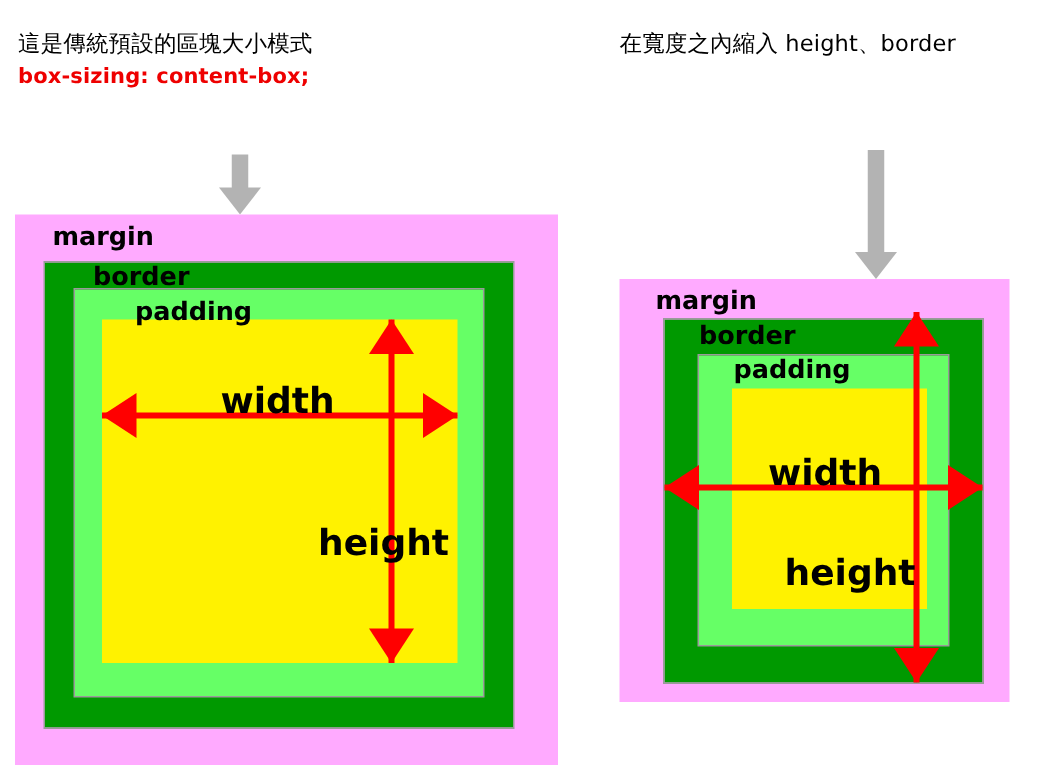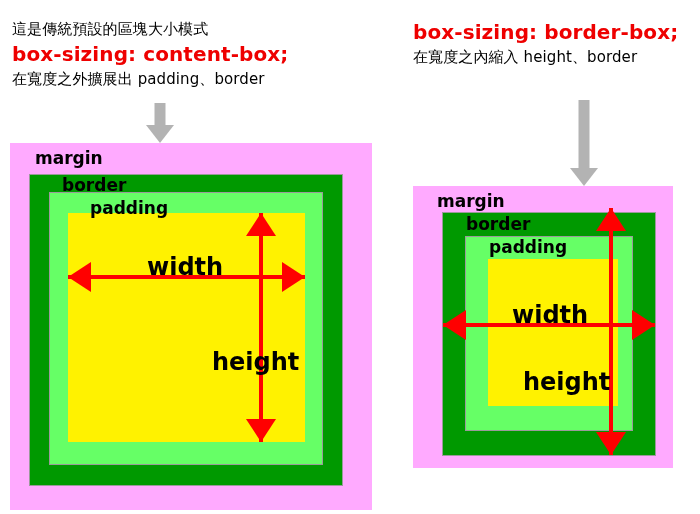--- a/index.html
+++ b/index.html
@@ -30,21 +30,21 @@
     line-height: 1;
   }
   .caption .line {
     display: block;
     color: #000000;
     font-size: 15px;
     letter-spacing: 0.1px;
   }
   .caption .line.l1 { font-size: 15px; font-weight: 400; margin-bottom: 7px; }
   .caption .line.l2 {
-    font-size: 20px;
+    font-size: 14px;
     font-weight: bold;
     color: #ee0000;
     font-family: "DejaVu Sans", "Liberation Sans", sans-serif;
     margin-bottom: 8px;
   }
   .caption .line.l3 { font-size: 15px; font-weight: 400; }
 
   #caption-left  { left: 12px; top: 22px; }
   #caption-right { left: 413px; top: 22px; }
 
@@ -190,21 +190,20 @@
   #height-label-right { left: 511px; top: 370px; }
 </style>
 </head>
 <body>
 
 <div class="stage">
 
   <div class="caption" id="caption-left">
     <span class="line l1">這是傳統預設的區塊大小模式</span>
     <span class="line l2">box-sizing: content-box;</span>
-    <span class="line l3">在寬度之外擴展出 padding、border</span>
   </div>
 
   <div class="grey-arrow" id="grey-arrow-left">
     <span class="shaft"></span>
     <span class="head"></span>
   </div>
 
   <div class="margin-box" id="margin-box-left"></div>
   <div class="border-box" id="border-box-left"></div>
   <div class="padding-box" id="padding-box-left"></div>
@@ -222,21 +221,20 @@
   <div class="red-v" id="height-arrow-left">
     <span class="bar"></span>
     <span class="tip-t"></span>
     <span class="tip-b"></span>
   </div>
 
   <span class="dim-label" id="width-label-left">width</span>
   <span class="dim-label" id="height-label-left">height</span>
 
   <div class="caption" id="caption-right">
-    <span class="line l2">box-sizing: border-box;</span>
     <span class="line l3">在寬度之內縮入 height、border</span>
   </div>
 
   <div class="grey-arrow" id="grey-arrow-right">
     <span class="shaft"></span>
     <span class="head"></span>
   </div>
 
   <div class="margin-box" id="margin-box-right"></div>
   <div class="border-box" id="border-box-right"></div>

